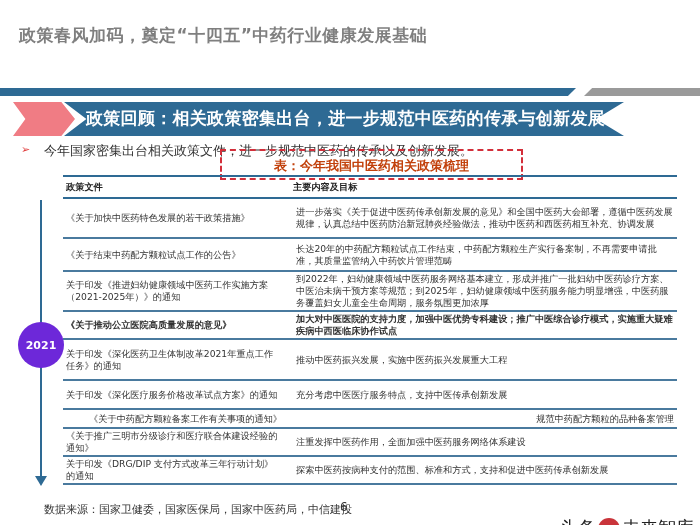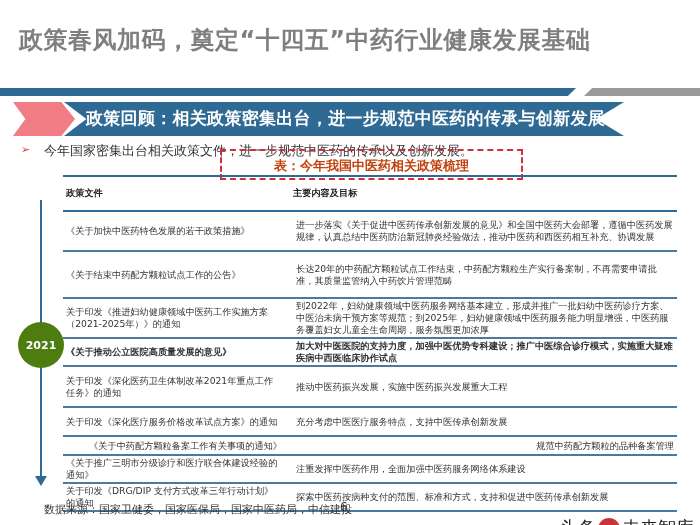--- a/index.html
+++ b/index.html
@@ -1,38 +1,38 @@
 <!DOCTYPE html>
 <html><head>
   <meta charset="utf-8">
   <style>
     * { box-sizing: border-box; margin: 0; padding: 0; }
     body { width: 700px; height: 525px; background: #fff; position: relative; overflow: hidden;
       font-family: "DejaVu Sans", "Liberation Sans", sans-serif; color: #333; }
-    .main-title { position: absolute; left: 19px; top: 24px; font-size: 24px; font-weight: bold; color: #7f7f7f; letter-spacing: 0.5px; white-space: nowrap; }
+    .main-title { position: absolute; left: 19px; top: 24px; font-size: 17px; font-weight: bold; color: #7f7f7f; letter-spacing: 0.5px; white-space: nowrap; }
     .rule-blue { position: absolute; left: 0; top: 88px; width: 576px; height: 8px; background: #2e6a94;
       clip-path: polygon(0 0, 100% 0, 98.6% 100%, 0 100%); }
     .rule-gray { position: absolute; left: 584px; top: 88px; width: 116px; height: 8px; background: #9a9a9a;
       clip-path: polygon(7% 0, 100% 0, 100% 100%, 0 100%); }
     .banner-pink { position: absolute; left: 13px; top: 102px; width: 62px; height: 34px; background: #f07c84;
       clip-path: polygon(0 0, 78% 0, 100% 50%, 78% 100%, 0 100%, 20% 50%); }
     .banner-blue { position: absolute; left: 64px; top: 102px; width: 560px; height: 34px; background: #2e6a94;
       clip-path: polygon(0 0, 100% 0, 95% 50%, 100% 100%, 0 100%, 4% 50%); }
     .banner-text { position: absolute; left: 86px; top: 107px; font-size: 17px; font-weight: bold; color: #fff; white-space: nowrap; letter-spacing: 0.3px; }
     .bullet { position: absolute; left: 21px; top: 143px; font-size: 11px; color: #e03b3b; }
     .intro { position: absolute; left: 44px; top: 142px; font-size: 13px; color: #333; white-space: nowrap; }
     .caption-box { position: absolute; left: 220px; top: 149px; width: 303px; height: 31px; border: 2px dashed #d32f3a; border-top-width: 2px; }
     .caption-text { position: absolute; left: 0; right: 0; top: 6px; text-align: center; font-size: 13px; font-weight: bold; color: #c2410c; }
     .timeline-line { position: absolute; left: 40px; top: 200px; width: 2px; height: 280px; background: #2e6a94; }
     .timeline-arrow { position: absolute; left: 35px; top: 476px; width: 0; height: 0;
       border-left: 6px solid transparent; border-right: 6px solid transparent; border-top: 10px solid #2e6a94; }
-    .year-circle { position: absolute; left: 18px; top: 322px; width: 46px; height: 46px; border-radius: 50%; background: #4d7c0f;
+    .year-circle { position: absolute; left: 18px; top: 322px; width: 46px; height: 46px; border-radius: 50%; background: #6d28d9;
       color: #fff; font-size: 11px; font-weight: bold; display: flex; align-items: center; justify-content: center; }
     table.policies { position: absolute; left: 63px; top: 175px; width: 614px; border-collapse: collapse; font-size: 9.2px; color: #333; }
-    table.policies th { text-align: left; font-weight: bold; height: 35px; border-top: 2px solid #2e6a94; border-bottom: 2px solid #2e6a94; padding: 0 3px; color: #222; }
+    table.policies th { text-align: left; font-weight: bold; height: 22px; border-top: 2px solid #2e6a94; border-bottom: 2px solid #2e6a94; padding: 0 3px; color: #222; }
     table.policies td { border-bottom: 2px solid #4a7a9e; padding: 1px 3px; line-height: 12px; vertical-align: middle; }
     table.policies td.c1 { width: 227px; padding-right: 8px; }
     table.policies td.c2 { padding-left: 6px; }
     .source { position: absolute; left: 44px; top: 502px; font-size: 11px; color: #333; white-space: nowrap; }
     .page-num { position: absolute; left: 340px; top: 500px; font-size: 12px; color: #333; }
     .watermark { position: absolute; left: 560px; top: 516px; font-size: 18px; color: #222; white-space: nowrap; }
     .watermark .circle { display: inline-block; width: 22px; height: 22px; border-radius: 50%; background: #c9343a; vertical-align: middle; margin: 0 2px; }
     .watermark .sub { position: absolute; left: 50px; top: 18px; font-size: 10px; font-weight: bold; color: #333; letter-spacing: 0.5px; }
   </style>
 </head>
@@ -62,21 +62,21 @@
     <tr>
       <th>政策文件</th>
       <th>主要内容及目标</th>
     </tr>
   </thead>
   <tbody id="tbody">
       <tr style="height: 40px;">
         <td class="c1">《关于加快中医药特色发展的若干政策措施》</td>
         <td class="c2">进一步落实《关于促进中医药传承创新发展的意见》和全国中医药大会部署，遵循中医药发展规律，认真总结中医药防治新冠肺炎经验做法，推动中医药和西医药相互补充、协调发展</td>
       </tr>
-      <tr style="height: 47px;">
+      <tr style="height: 33px;">
         <td class="c1">《关于结束中药配方颗粒试点工作的公告》</td>
         <td class="c2">长达20年的中药配方颗粒试点工作结束，中药配方颗粒生产实行备案制，不再需要申请批准，其质量监管纳入中药饮片管理范畴</td>
       </tr>
       <tr style="height: 40px;">
         <td class="c1">关于印发《推进妇幼健康领域中医药工作实施方案（2021-2025年）》的通知</td>
         <td class="c2">到2022年，妇幼健康领域中医药服务网络基本建立，形成并推广一批妇幼中医药诊疗方案、中医治未病干预方案等规范；到2025年，妇幼健康领域中医药服务能力明显增强，中医药服务覆盖妇女儿童全生命周期，服务氛围更加浓厚</td>
       </tr>
       <tr style="height: 22px; font-weight: bold;">
         <td class="c1">《关于推动公立医院高质量发展的意见》</td>
         <td class="c2">加大对中医医院的支持力度，加强中医优势专科建设；推广中医综合诊疗模式，实施重大疑难疾病中西医临床协作试点</td>

